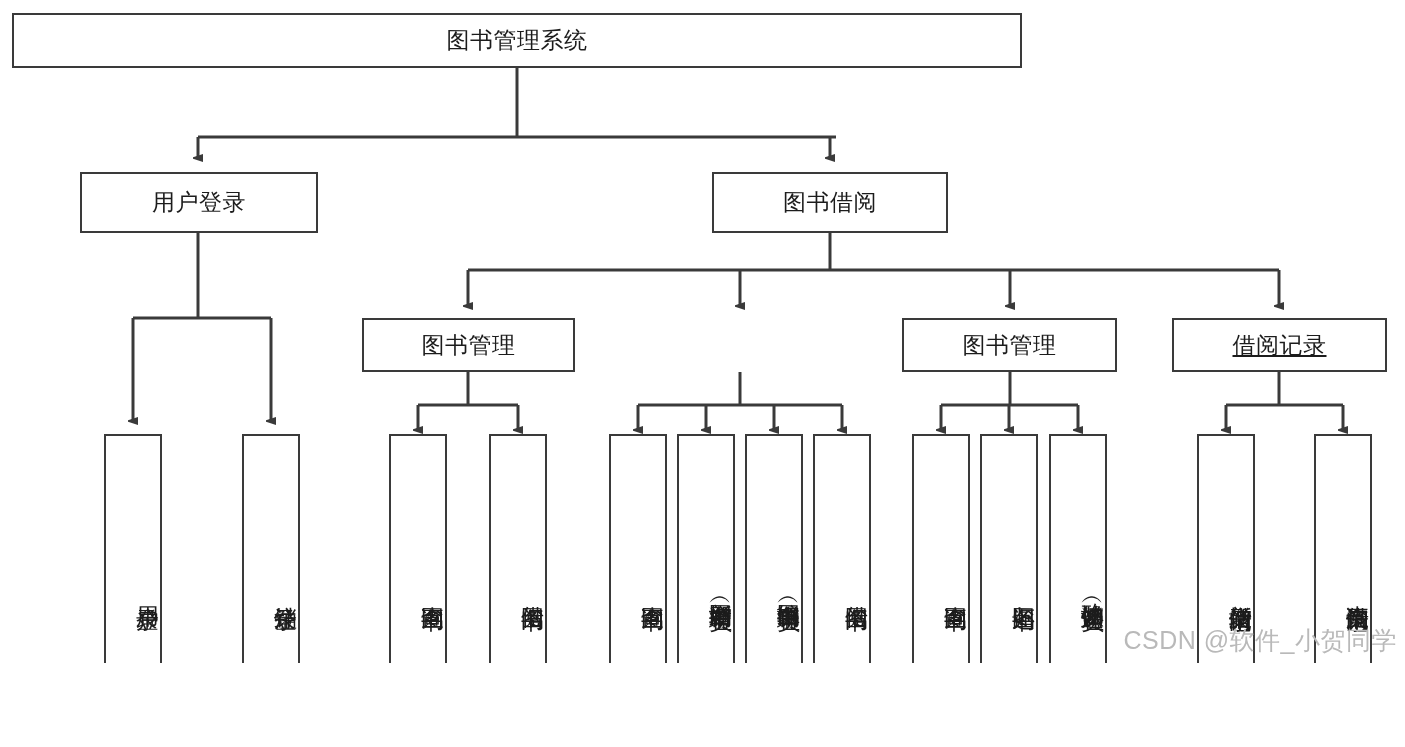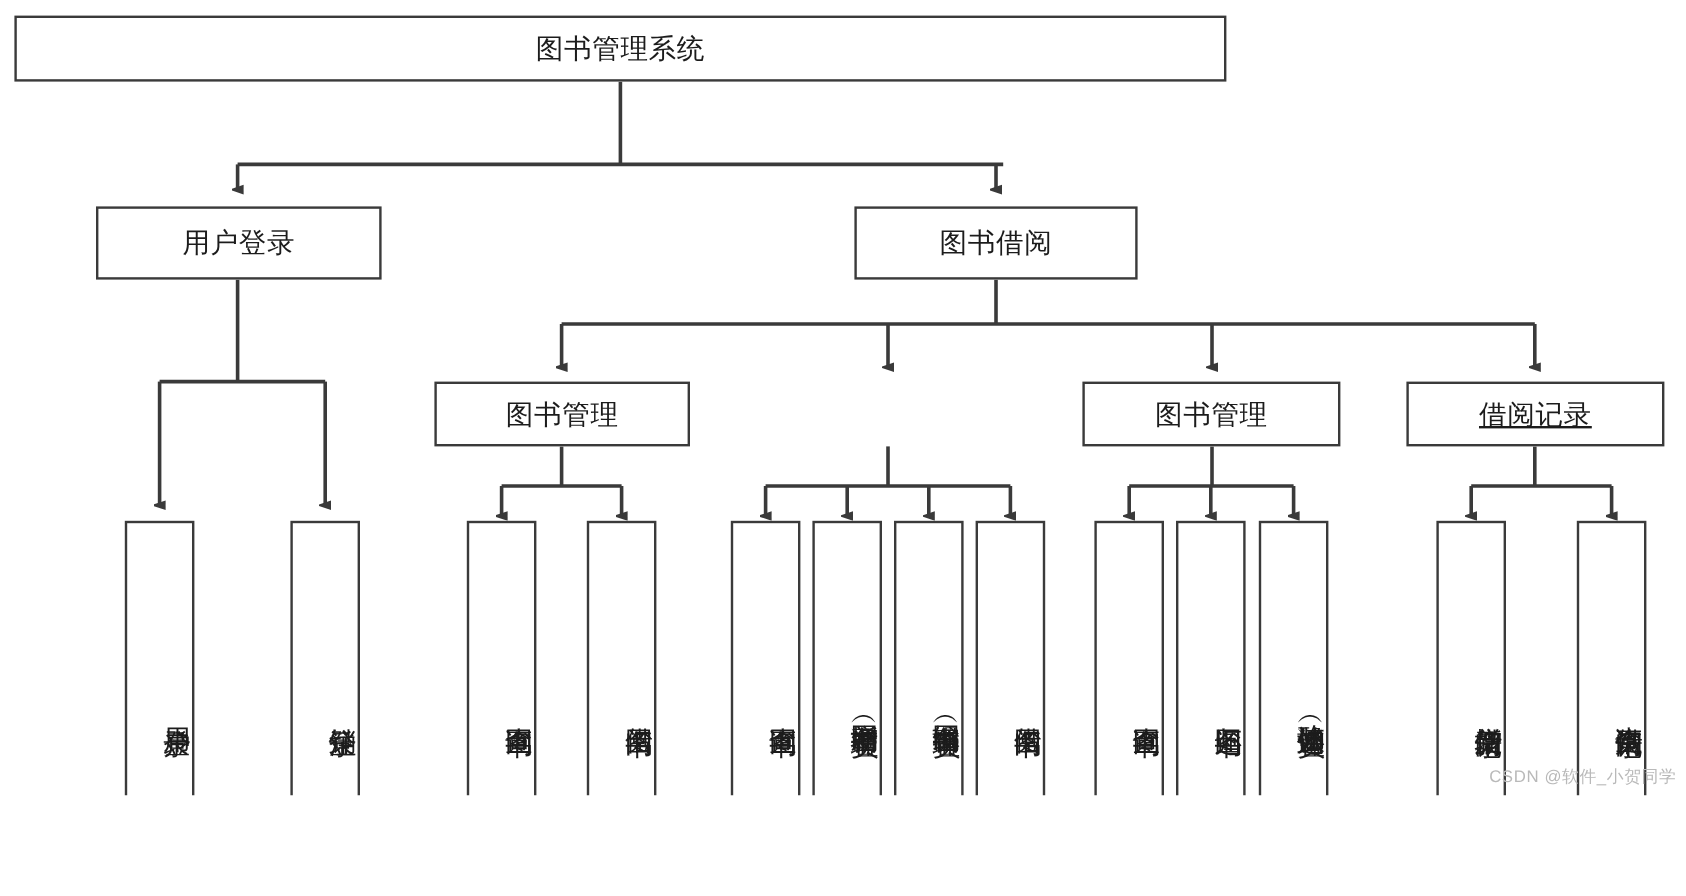--- a/index.html
+++ b/index.html
@@ -53,21 +53,21 @@
   .node.vert .vtext {
     writing-mode: vertical-rl;
     text-orientation: upright;
     display: block;
     white-space: nowrap;
   }
   .watermark {
     position: absolute;
     right: 8px;
     bottom: 6px;
-    font-size: 14px;
+    font-size: 25px;
     color: #b9b9b9;
     letter-spacing: 0.5px;
     z-index: 3;
     white-space: nowrap;
   }
 </style>
 </head>
 <body>
 
 <div id="canvas">

